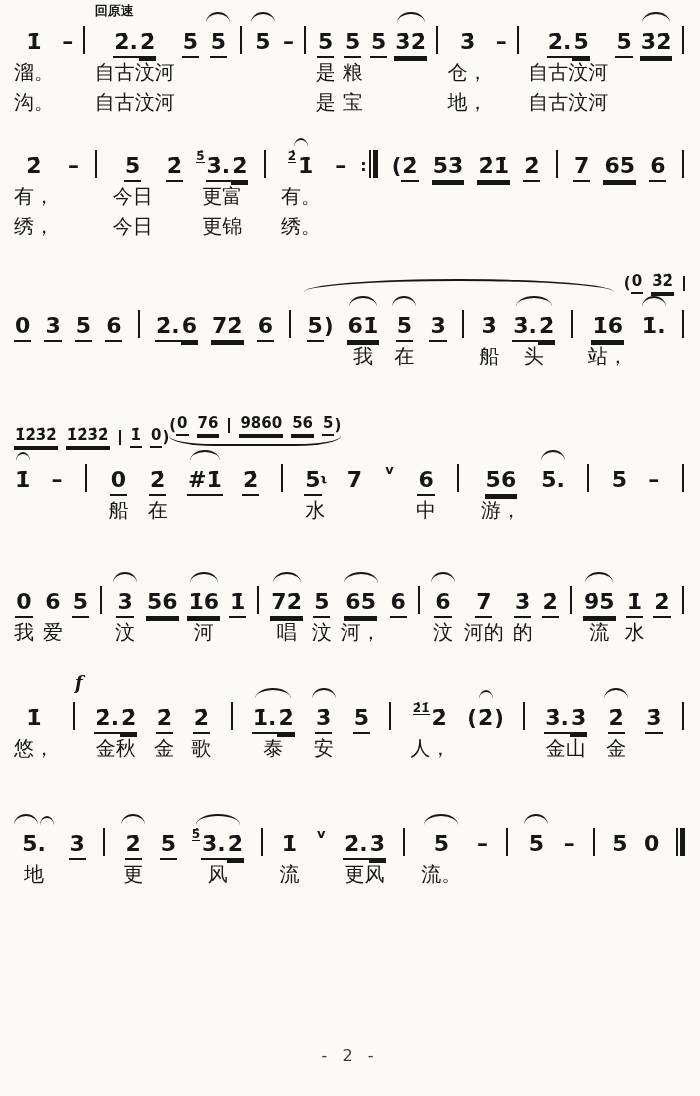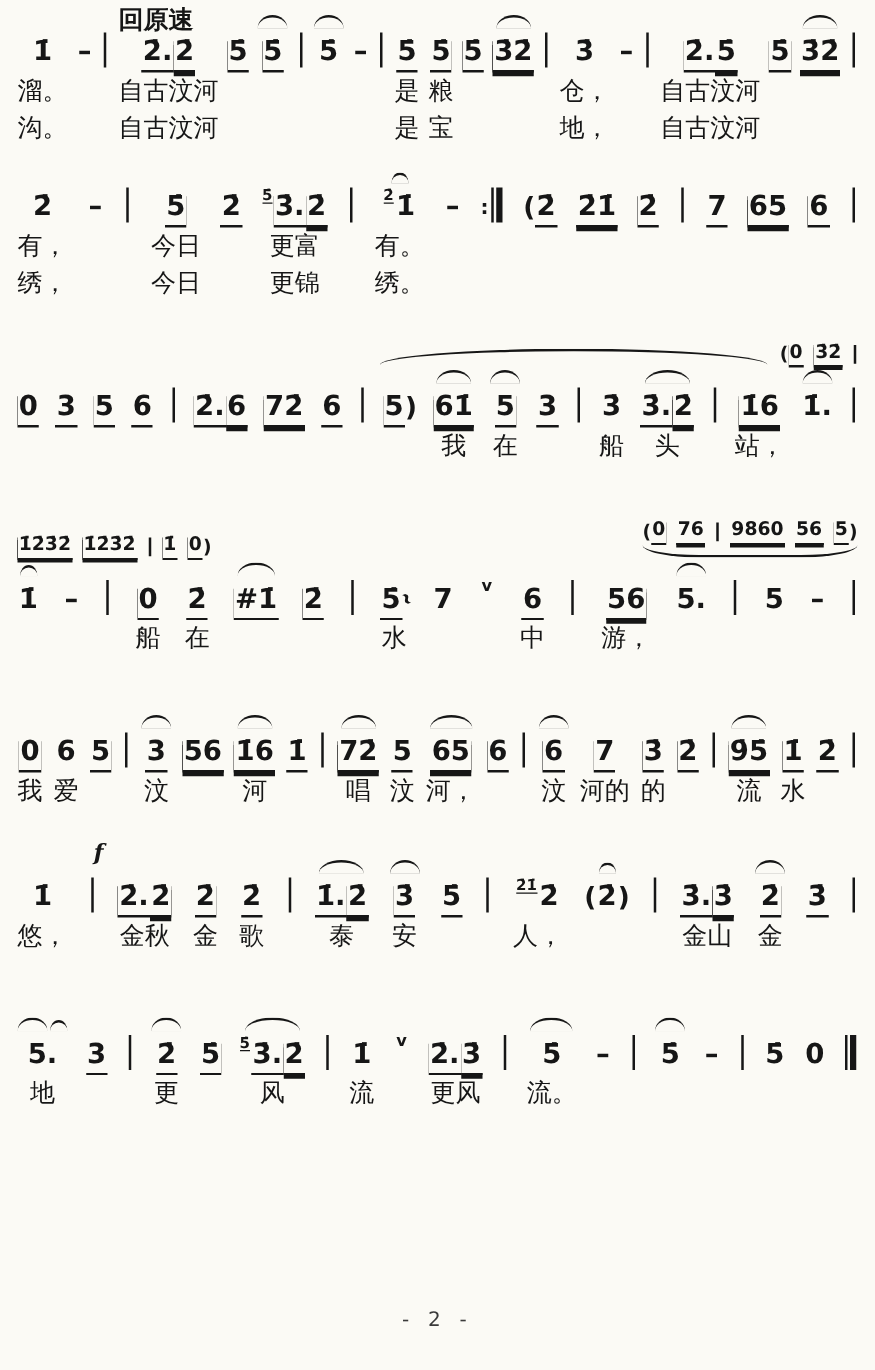--- a/index.html
+++ b/index.html
@@ -31,26 +31,26 @@
   .lyr{font-size:20px;line-height:27px;height:27px;white-space:nowrap;font-weight:normal;margin-top:3px}
   .bline{width:2px;height:28px;background:#161616;margin:0 1px 2px 1px}
   .bline.thick{width:5px}
   .rdots{font-size:16px;font-weight:bold;margin:0 1px 6px 0}
   .paren{font-size:21px;font-weight:bold;padding-bottom:3px}
   .grace{font-size:12px;font-weight:bold;align-self:flex-start;position:relative;top:2px;
          margin-right:1px;border-bottom:1px solid #161616}
   .breath{font-size:13px;font-weight:bold;position:relative;top:-18px;padding:0 3px}
   .gliss{display:inline-block;transform:rotate(68deg) scale(1,1.7);font-size:13px;
          font-weight:bold;margin:0 -3px 8px -3px}
-  .sup{position:absolute;top:-8px;left:0;font-size:20px;font-weight:bold;white-space:nowrap}
+  .sup{position:absolute;top:-8px;left:0;font-size:13px;font-weight:bold;white-space:nowrap}
   .sup.dyn{font-family:"DejaVu Serif",serif;font-style:italic;font-size:18px;top:-14px;left:4px}
 
   .cue-row{display:flex;align-items:flex-end;margin-bottom:2px}
   .s3 .cue-row{justify-content:flex-end}
-  .s4 .cue-row{justify-content:space-between}
+  .s4 .cue-row{}
   .cue-cells{display:flex;gap:8px;align-items:flex-end}
   .cue-group{display:flex;flex-direction:column}
   .cue-row .nrow{font-size:15px;height:20px}
   .cue-row .arcrow{height:8px}
   .cue-row .bline{height:15px;margin-bottom:1px}
   .cue-row .paren{font-size:15px;padding-bottom:1px}
   .cue-row .u1{box-shadow:0 2px 0 0 #161616}
   .cue-row .u2{box-shadow:0 2px 0 0 #161616,0 4px 0 0 #161616}
   .underarc{height:8px;border-bottom:2px solid #161616;
             border-radius:0 0 50% 50% / 0 0 190% 190%;margin-top:2px}
@@ -342,20 +342,28 @@
               <span class="bline thick"></span>
             </span>
             <span class="lyr">&nbsp;</span>
             <span class="lyr">&nbsp;</span>
           </span>
           <span class="cell">
             <span class="arcrow"></span>
             <span class="nrow">
               <span class="paren">(</span>
               <span class="seg u1">2̇</span>
+            </span>
+            <span class="lyr">&nbsp;</span>
+            <span class="lyr">&nbsp;</span>
+          </span>
+          <span class="cell">
+            <span class="arcrow"></span>
+            <span class="nrow">
+              <span class="seg u2">5̇3̇</span>
             </span>
             <span class="lyr">&nbsp;</span>
             <span class="lyr">&nbsp;</span>
           </span>
           <span class="cell">
             <span class="arcrow"></span>
             <span class="nrow">
               <span class="seg u2">2̇1̇</span>
             </span>
             <span class="lyr">&nbsp;</span>

